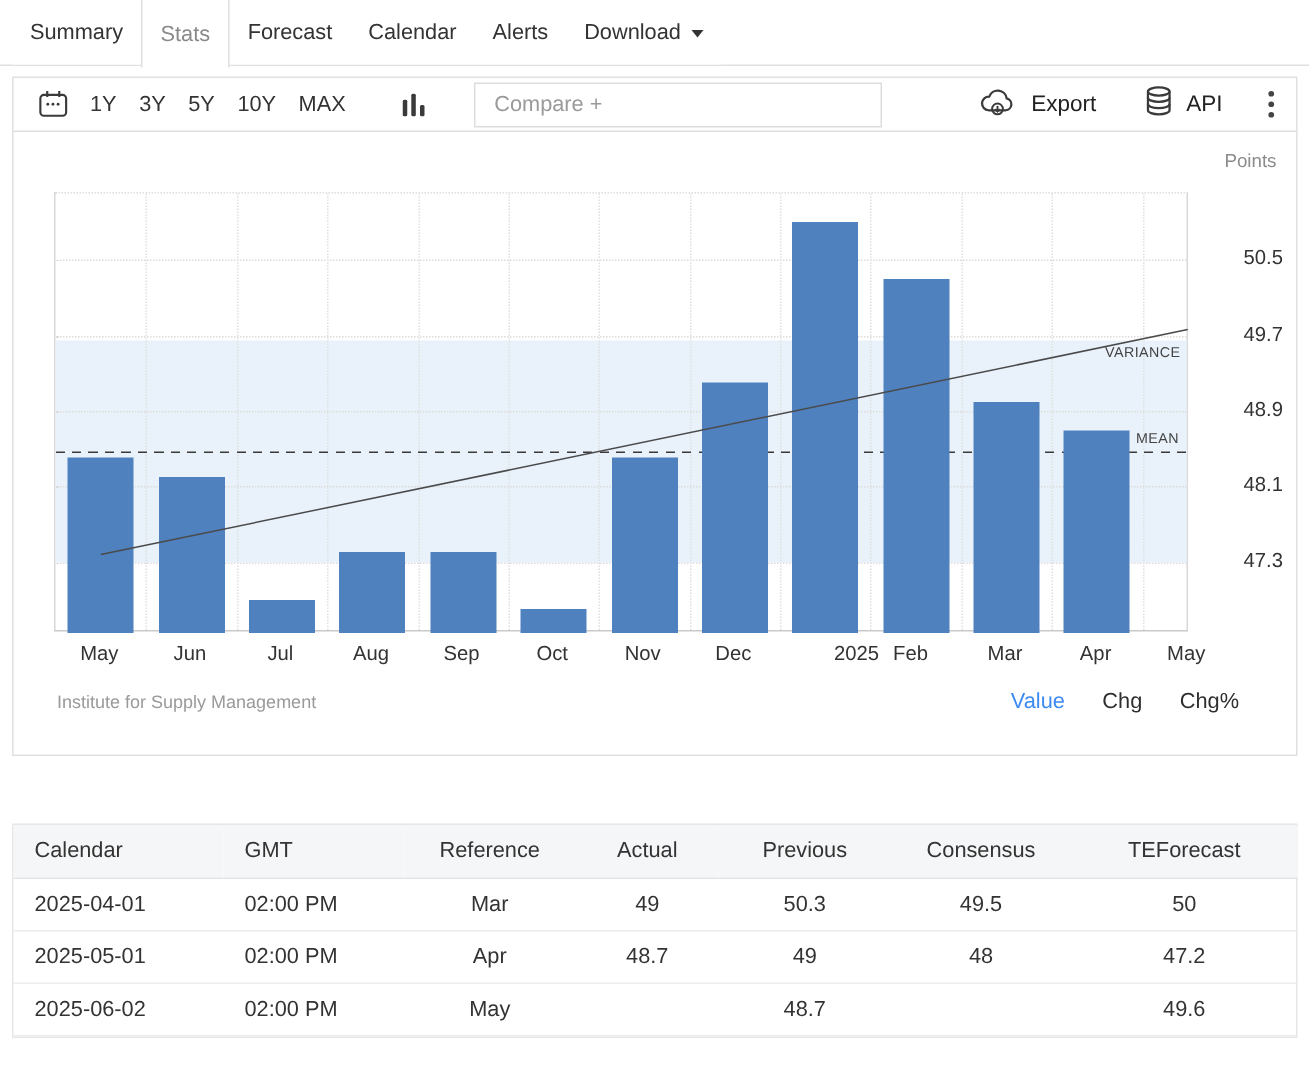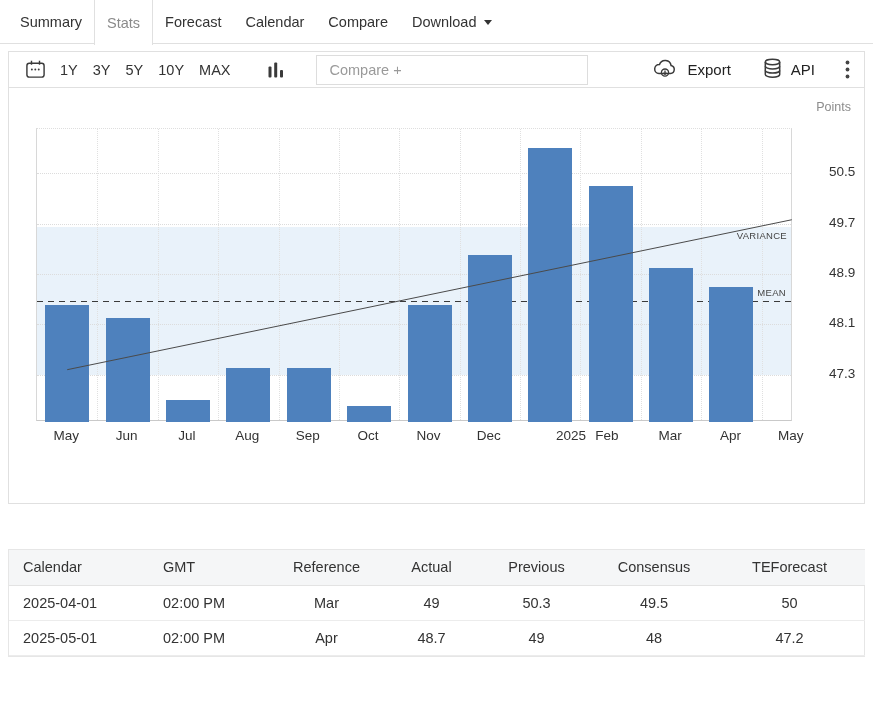--- a/index.html
+++ b/index.html
@@ -76,21 +76,21 @@
       <div class="tab active">
         <span>Stats</span>
       </div>
       <div class="tab">
         <span>Forecast</span>
       </div>
       <div class="tab">
         <span>Calendar</span>
       </div>
       <div class="tab">
-        <span>Compare</span>
+        <span>Alerts</span>
       </div>
       <div class="tab">
         <span>Download</span>
         <span class="caret"></span>
       </div>
     </nav>
 
   <div class="toolbar">
     <span class="tb-icon">
       <svg width="21" height="21" viewBox="0 0 22 22">
@@ -203,20 +203,28 @@
         <div class="x-lab" style="left: 566px; top: 340px; text-align: center;">Feb</div>
         <div class="x-lab" style="left: 629.038px; top: 340px;">Mar</div>
         <div class="x-lab" style="left: 689.423px; top: 340px;">Apr</div>
         <div class="x-lab" style="left: 749.808px; top: 340px;">May</div>
         <div class="y-lab" style="left: 820px; top: 277.742px;">47.3</div>
         <div class="y-lab" style="left: 820px; top: 227.333px;">48.1</div>
         <div class="y-lab" style="left: 820px; top: 176.925px;">48.9</div>
         <div class="y-lab" style="left: 820px; top: 126.516px;">49.7</div>
         <div class="y-lab" style="left: 820px; top: 76.1075px;">50.5</div>
       </div>
+    <div class="chart-footer">
+      <span class="source">Institute for Supply Management</span>
+      <div class="modes" id="modes">
+          <span class="mode active" style="color: rgb(61, 138, 242);">Value</span>
+          <span class="mode">Chg</span>
+          <span class="mode">Chg%</span>
+        </div>
+    </div>
   </div>
 
   <div class="table-card">
     <table>
       <colgroup>
         <col style="width:140px">
           <col style="width:120px">
           <col style="width:115px">
         <col style="width:95px">
           <col style="width:115px">
@@ -246,17 +254,26 @@
           </tr>
           <tr>
             <td class="left">2025-05-01</td>
             <td class="left">02:00 PM</td>
             <td>Apr</td>
             <td>48.7</td>
             <td>49</td>
             <td>48</td>
             <td>47.2</td>
           </tr>
+          <tr>
+            <td class="left">2025-06-02</td>
+            <td class="left">02:00 PM</td>
+            <td>May</td>
+            <td></td>
+            <td>48.7</td>
+            <td></td>
+            <td>49.6</td>
+          </tr>
         </tbody>
     </table>
   </div>
 
 </div>
 
 </body></html>

